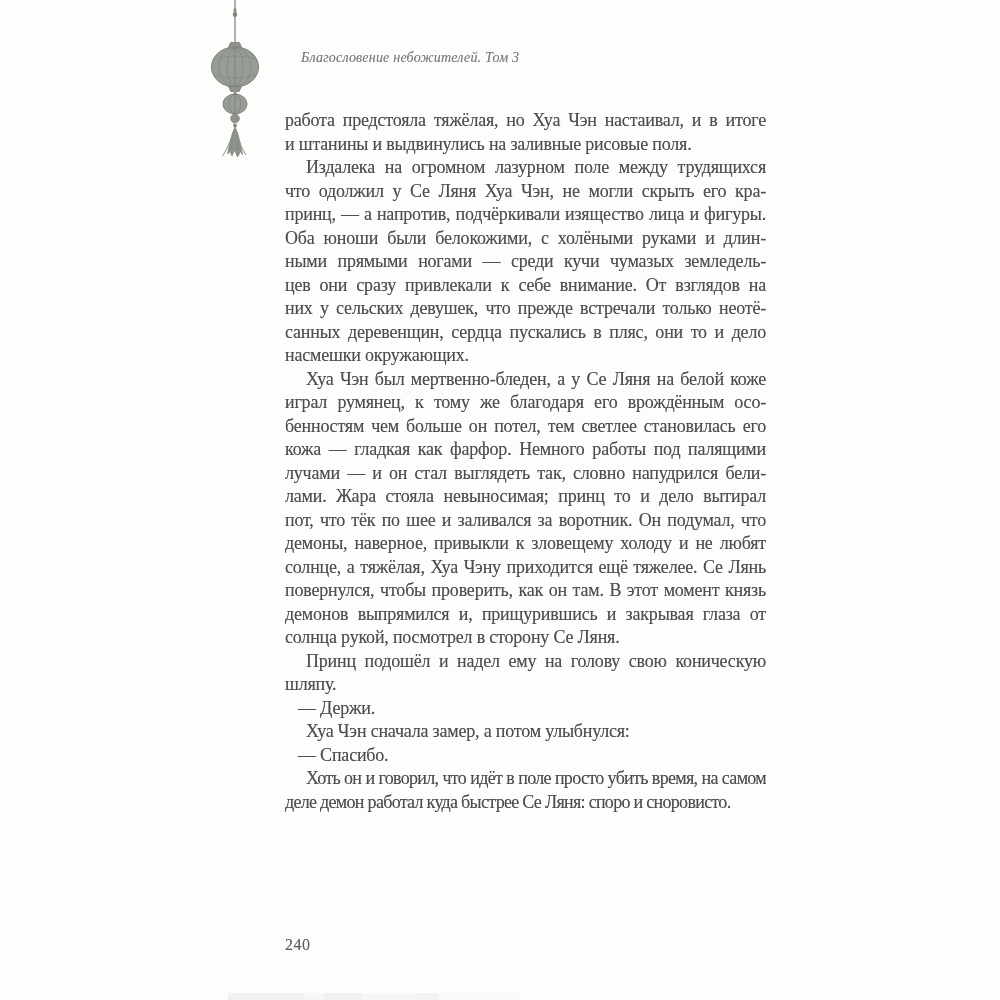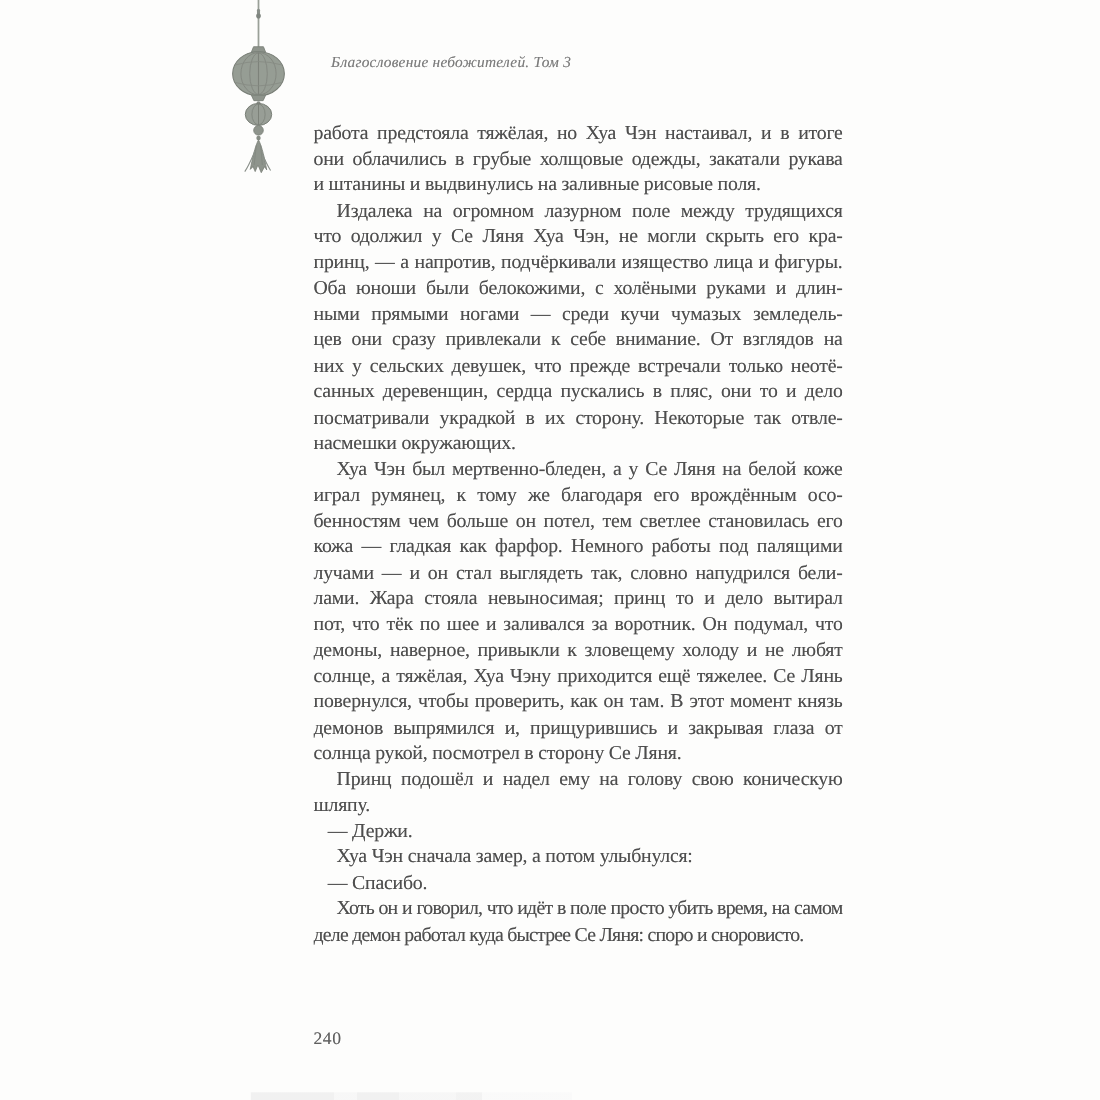--- a/index.html
+++ b/index.html
@@ -93,33 +93,31 @@
     <path d="M26.5 138 C23 146 21 151 17.5 156" fill="none" stroke="#8a908a" stroke-width="1"></path>
     <path d="M33.5 140 C36.5 147 38.5 151 41 155" fill="none" stroke="#8a908a" stroke-width="1"></path>
     <path d="M28 132 L26 150 M32 132 L33.5 150" fill="none" stroke="#7f857d" stroke-width="0.6"></path>
   </svg>
 
   <div class="running-header">Благословение небожителей. Том 3</div>
 
   <div class="page-text">
       <div class="paragraph">
         <div class="line">работа предстояла тяжёлая, но Хуа Чэн настаивал, и в итоге</div>
-        <div class="line">они облачились в грубые холщовые одежды, закатали рукава</div>
         <div class="line last">и штанины и выдвинулись на заливные рисовые поля.</div>
       </div>
       <div class="paragraph">
         <div class="line" style="padding-left: 21px;">Издалека на огромном лазурном поле между трудящихся</div>
         <div class="line">что одолжил у Се Ляня Хуа Чэн, не могли скрыть его кра-</div>
         <div class="line">принц, — а напротив, подчёркивали изящество лица и фигуры.</div>
         <div class="line">Оба юноши были белокожими, с холёными руками и длин-</div>
         <div class="line">ными прямыми ногами — среди кучи чумазых земледель-</div>
         <div class="line">цев они сразу привлекали к себе внимание. От взглядов на</div>
         <div class="line">них у сельских девушек, что прежде встречали только неотё-</div>
         <div class="line">санных деревенщин, сердца пускались в пляс, они то и дело</div>
-        <div class="line">посматривали украдкой в их сторону. Некоторые так отвле-</div>
         <div class="line last">насмешки окружающих.</div>
       </div>
       <div class="paragraph">
         <div class="line" style="padding-left: 21px;">Хуа Чэн был мертвенно-бледен, а у Се Ляня на белой коже</div>
         <div class="line">играл румянец, к тому же благодаря его врождённым осо-</div>
         <div class="line">бенностям чем больше он потел, тем светлее становилась его</div>
         <div class="line">кожа — гладкая как фарфор. Немного работы под палящими</div>
         <div class="line">лучами — и он стал выглядеть так, словно напудрился бели-</div>
         <div class="line">лами. Жара стояла невыносимая; принц то и дело вытирал</div>
         <div class="line">пот, что тёк по шее и заливался за воротник. Он подумал, что</div>

